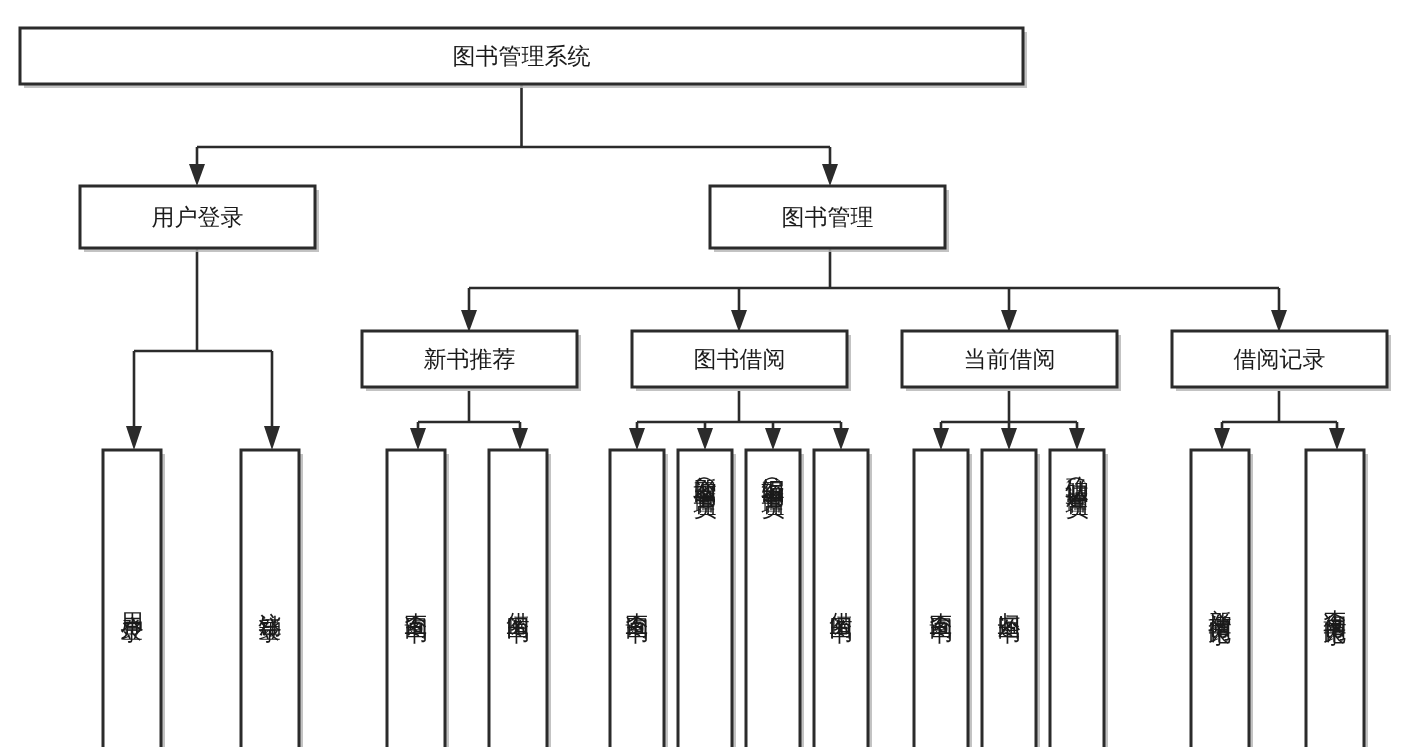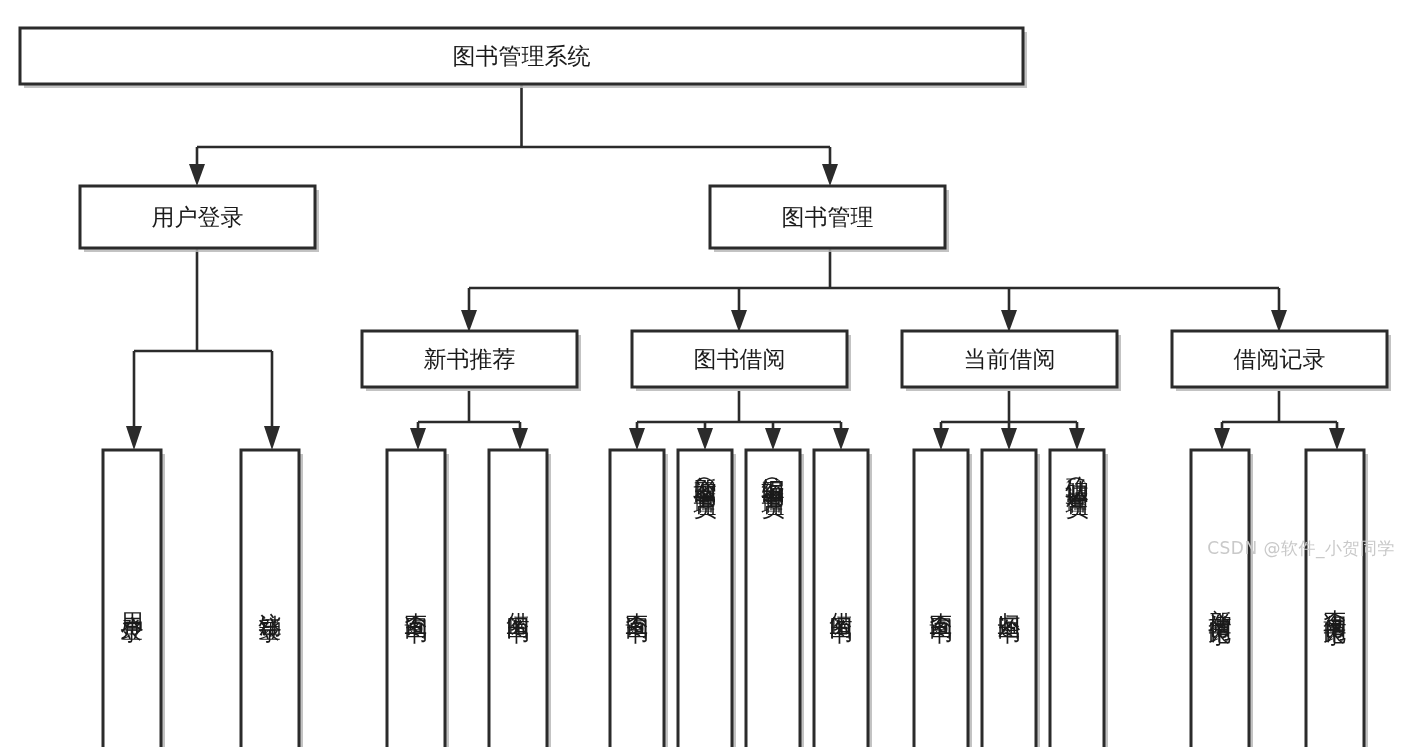--- a/index.html
+++ b/index.html
@@ -249,14 +249,13 @@
     <span class="leaf-label" style="padding-top:8px;">确认归还（管理员）</span>
   </div>
 
   <div class="leaf-label-box" style="left:1191px; top:434px; width:58px; height:300px;">
     <span class="leaf-label">新增借阅记录</span>
   </div>
   <div class="leaf-label-box" style="left:1306px; top:434px; width:58px; height:300px;">
     <span class="leaf-label">查询借阅记录</span>
   </div>
 
-  <div class="watermark">CSDN @软件_小贺同学</div>
 </div>
 
 </body></html>

